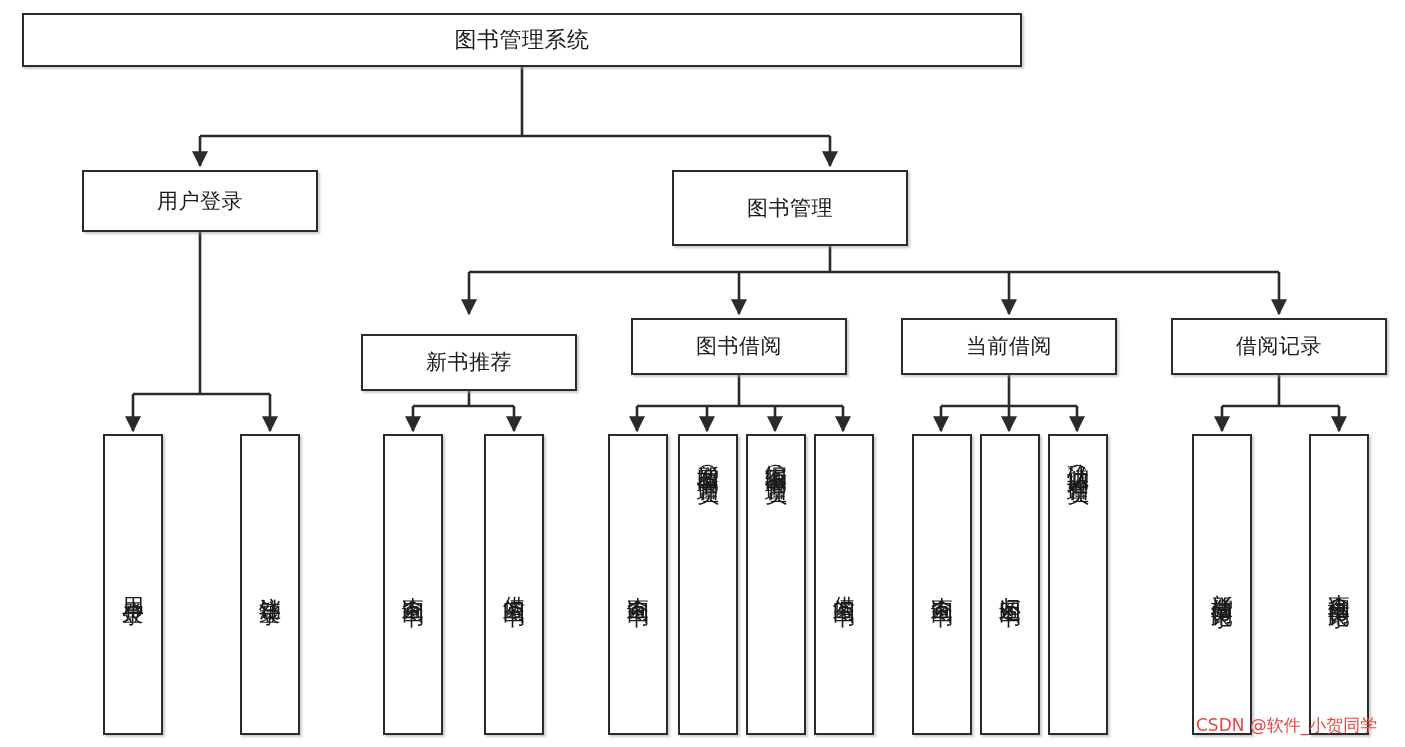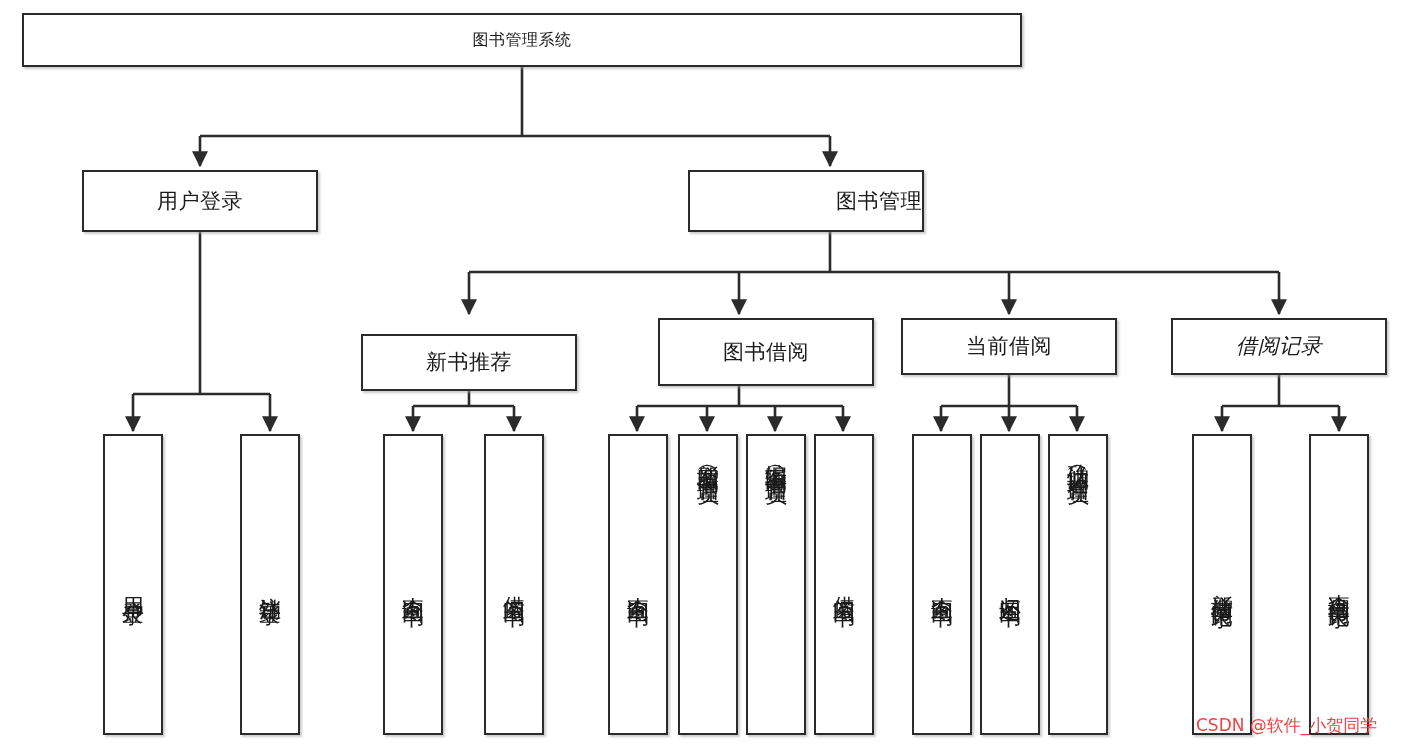--- a/index.html
+++ b/index.html
@@ -41,21 +41,21 @@
     display: block;
     text-align: center;
     line-height: 1.18;
     letter-spacing: 0.5px;
     white-space: pre;
   }
   .node.horizontal .label {
     font-size: 21px;
   }
   .node.root .label {
-    font-size: 16px;
+    font-size: 22px;
   }
   .node.vertical {
     align-items: flex-start;
     padding-top: 10px;
   }
   .node.vertical .label {
     writing-mode: vertical-rl;
     text-orientation: upright;
     font-size: 22px;
     letter-spacing: 3px;
@@ -131,34 +131,34 @@
     </g>
   </svg>
 
   <div class="node root horizontal" style="left:22px; top:13px; width:1000px; height:54px;">
     <span class="label">图书管理系统</span>
   </div>
 
   <div class="node horizontal" style="left:82px; top:170px; width:236px; height:62px;">
     <span class="label">用户登录</span>
   </div>
-  <div class="node horizontal" style="left:688px; top:170px; width:236px; height:62px;justify-content:flex-end;">
+  <div class="node horizontal" style="left:672px; top:170px; width:236px; height:76px;">
     <span class="label">图书管理</span>
   </div>
 
   <div class="node horizontal" style="left:361px; top:334px; width:216px; height:57px;">
     <span class="label">新书推荐</span>
   </div>
-  <div class="node horizontal" style="left:658px; top:318px; width:216px; height:68px;">
+  <div class="node horizontal" style="left:631px; top:318px; width:216px; height:57px;">
     <span class="label">图书借阅</span>
   </div>
   <div class="node horizontal" style="left:901px; top:318px; width:216px; height:57px;">
     <span class="label">当前借阅</span>
   </div>
-  <div class="node horizontal" style="left:1171px; top:318px; width:216px; height:57px;font-style:italic;">
+  <div class="node horizontal" style="left:1171px; top:318px; width:216px; height:57px;">
     <span class="label">借阅记录</span>
   </div>
 
   <div class="node vertical centered" style="left:103px; top:434px; width:60px; height:301px;">
     <span class="label">用户登录</span>
   </div>
   <div class="node vertical centered" style="left:240px; top:434px; width:60px; height:301px;">
     <span class="label">注销登录</span>
   </div>
 

